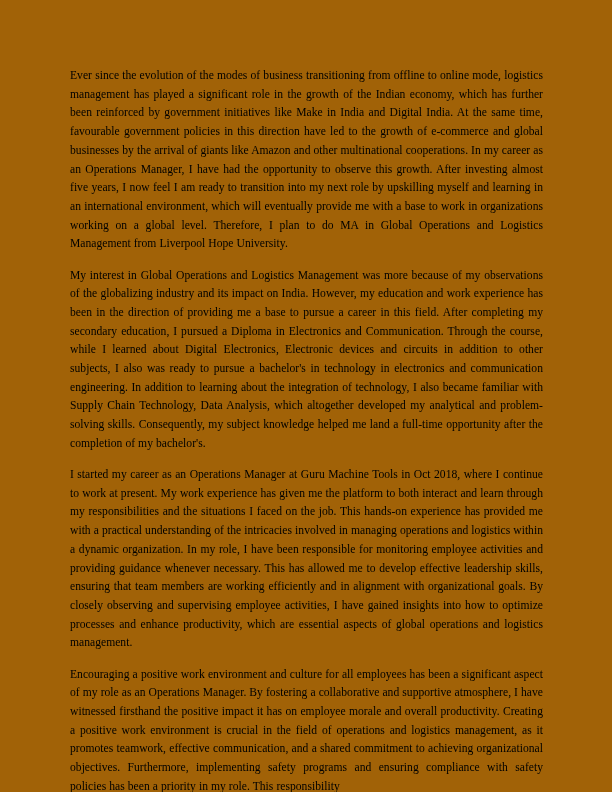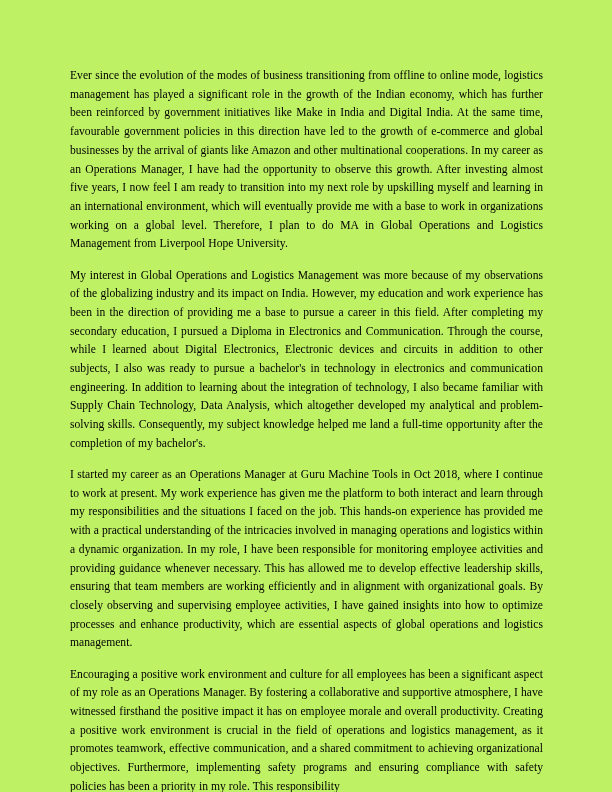--- a/index.html
+++ b/index.html
@@ -13,21 +13,21 @@
     height: 792px;
     overflow: hidden;
     font-family: "Liberation Serif", "DejaVu Serif", serif;
     color: #000000;
     -webkit-font-smoothing: antialiased;
   }
   .page {
     position: relative;
     width: 612px;
     height: 792px;
-    background: #bef264;
+    background: #a16207;
     box-sizing: border-box;
     text-decoration: underline;
   }
   .text-column {
     position: absolute;
     left: 70px;
     top: 67px;
     width: 473px;
   }
   .para {

